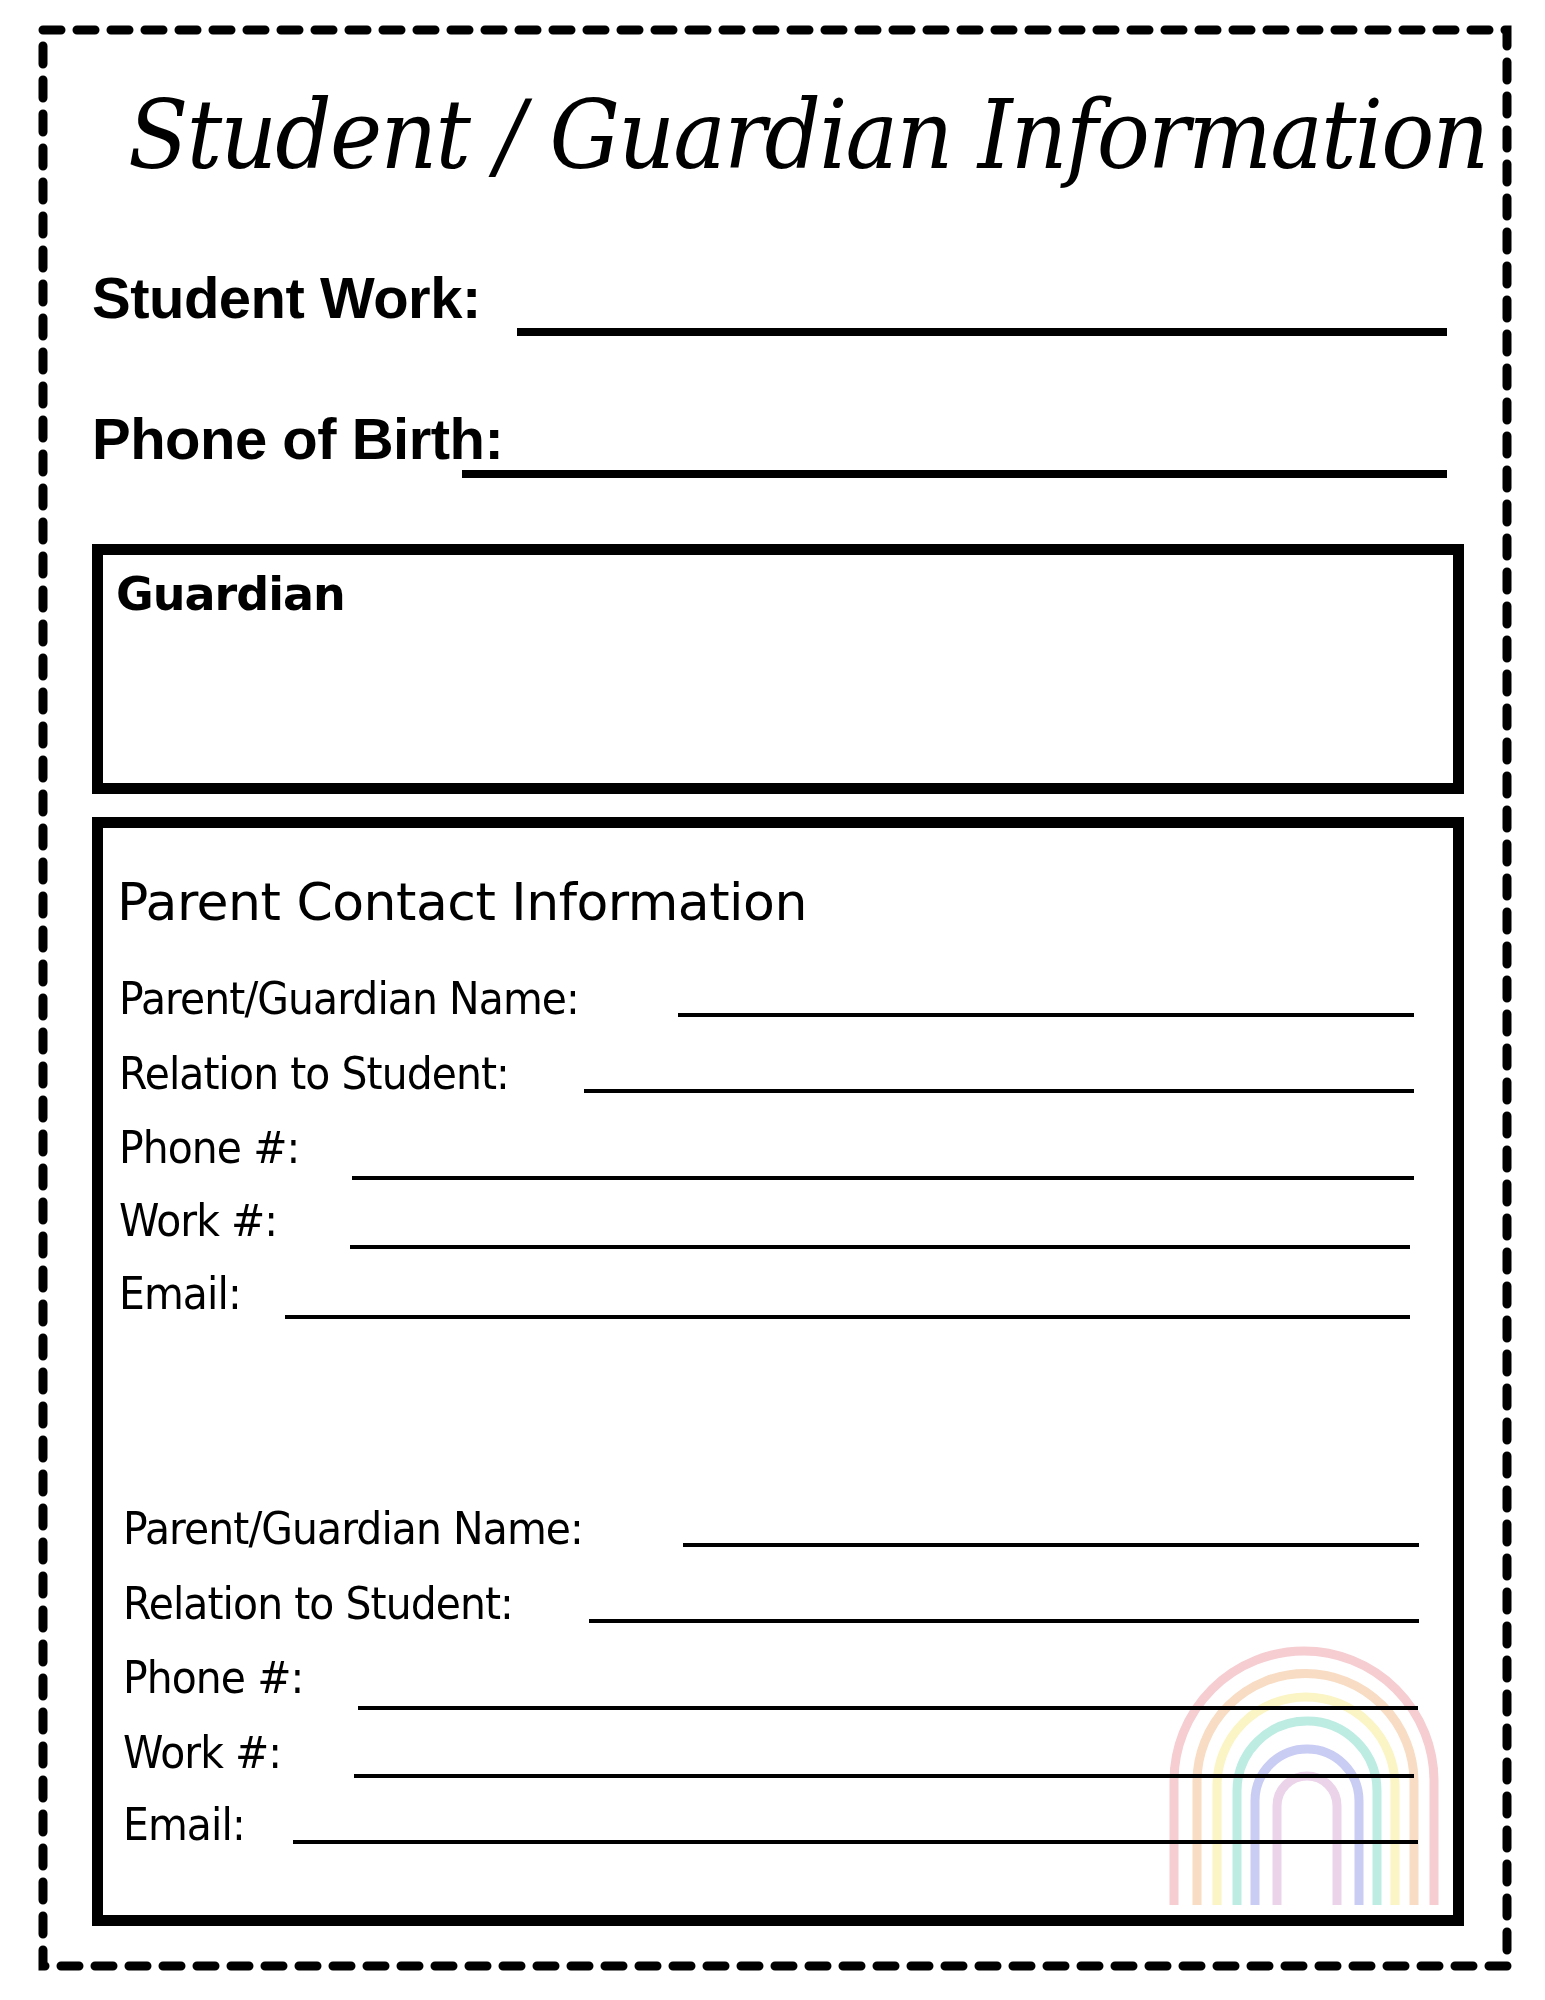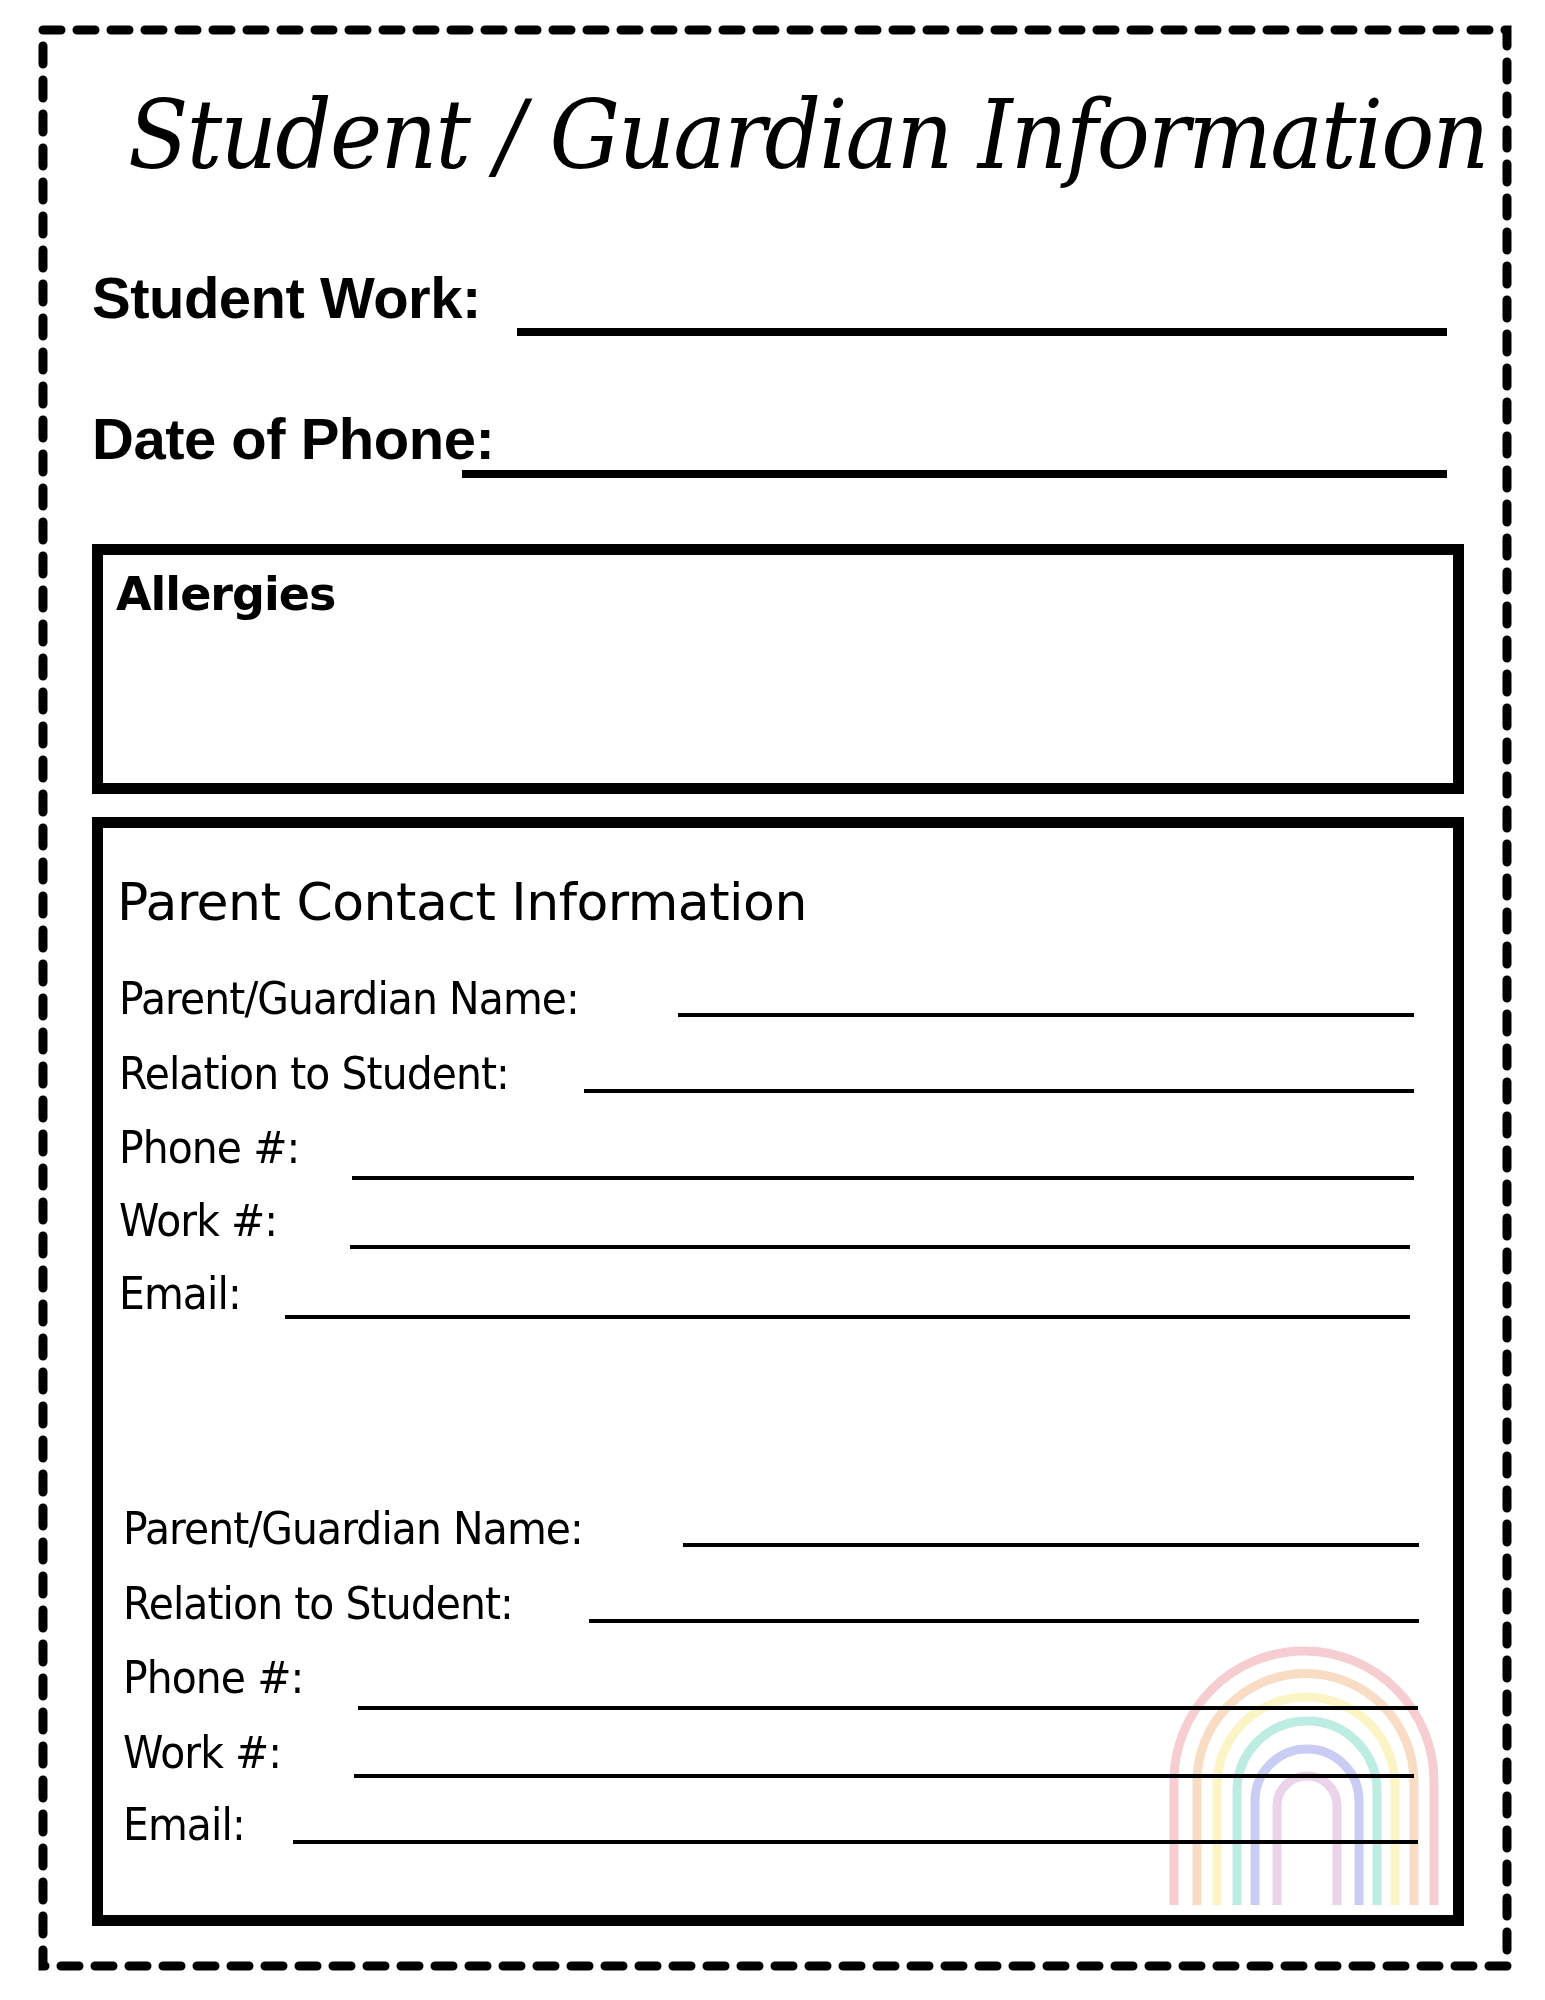--- a/index.html
+++ b/index.html
@@ -38,25 +38,25 @@
 
 <svg class="frame" width="1545" height="2000">
   <rect x="43" y="30" width="1464" height="1936" fill="none" stroke="#000" stroke-width="9" stroke-dasharray="18 16" stroke-linecap="round"></rect>
 </svg>
 
 <div class="title">Student / Guardian  Information</div>
 
 <div class="big-label" style="left:92px; top:268px;">Student Work:</div>
 <div class="rule" style="left:517px; top:328px; width:930px; height:8px;"></div>
 
-<div class="big-label" style="left:92px; top:409px;">Date of Phone:</div>
+<div class="big-label" style="left:92px; top:409px;">Phone of Birth:</div>
 <div class="rule" style="left:462px; top:470px; width:985px; height:8px;"></div>
 
 <div class="box" style="left:92px; top:544px; width:1372px; height:250px;"></div>
-<div class="allergies-title">Allergies</div>
+<div class="allergies-title">Guardian</div>
 
 <div class="box" style="left:92px; top:817px; width:1372px; height:1109px;"></div>
 <div class="section-title">Parent Contact Information</div>
 
 <div>
   <div class="field-label" style="left:119px; top:974px;">Parent/Guardian Name:</div>
   <div class="field-line" style="left:678px; top:1013px; width:736px;"></div>
 
   <div class="field-label" style="left:119px; top:1049px;">Relation to Student:</div>
   <div class="field-line" style="left:584px; top:1089px; width:830px;"></div>

